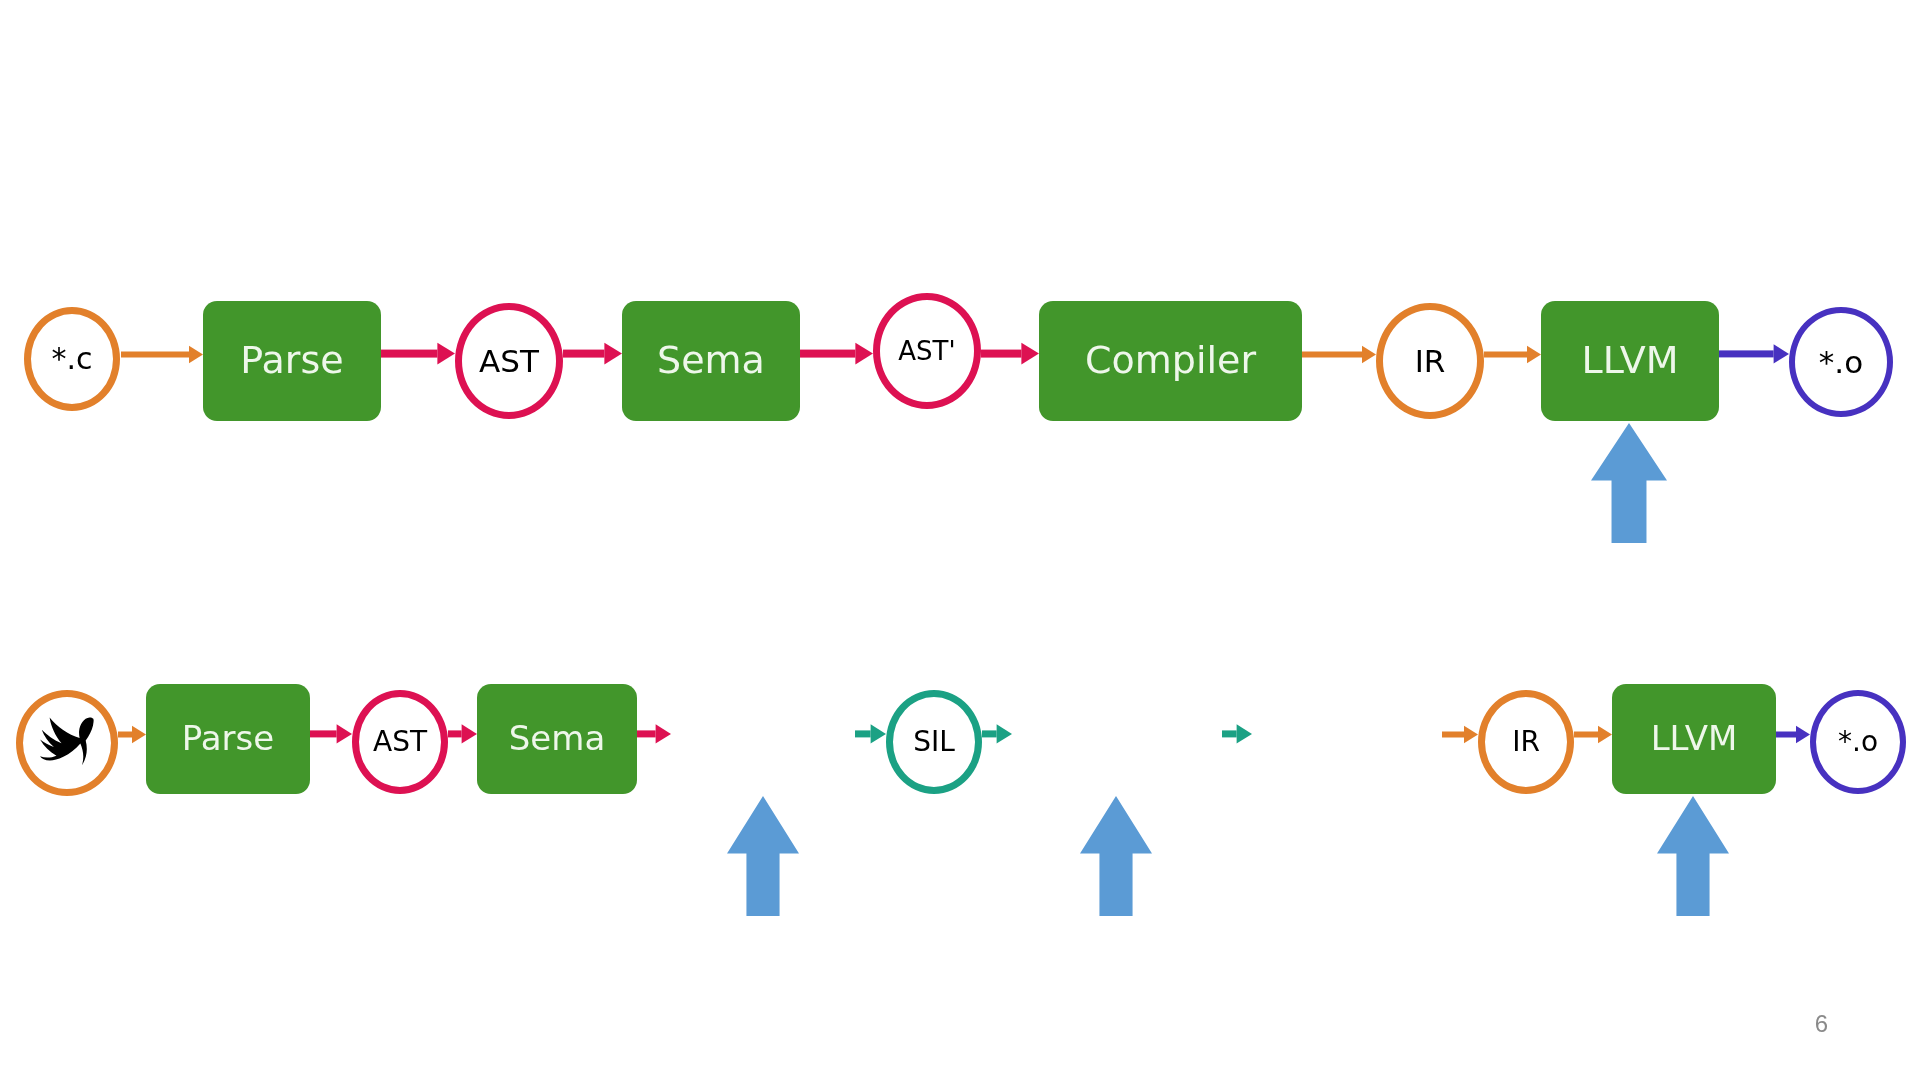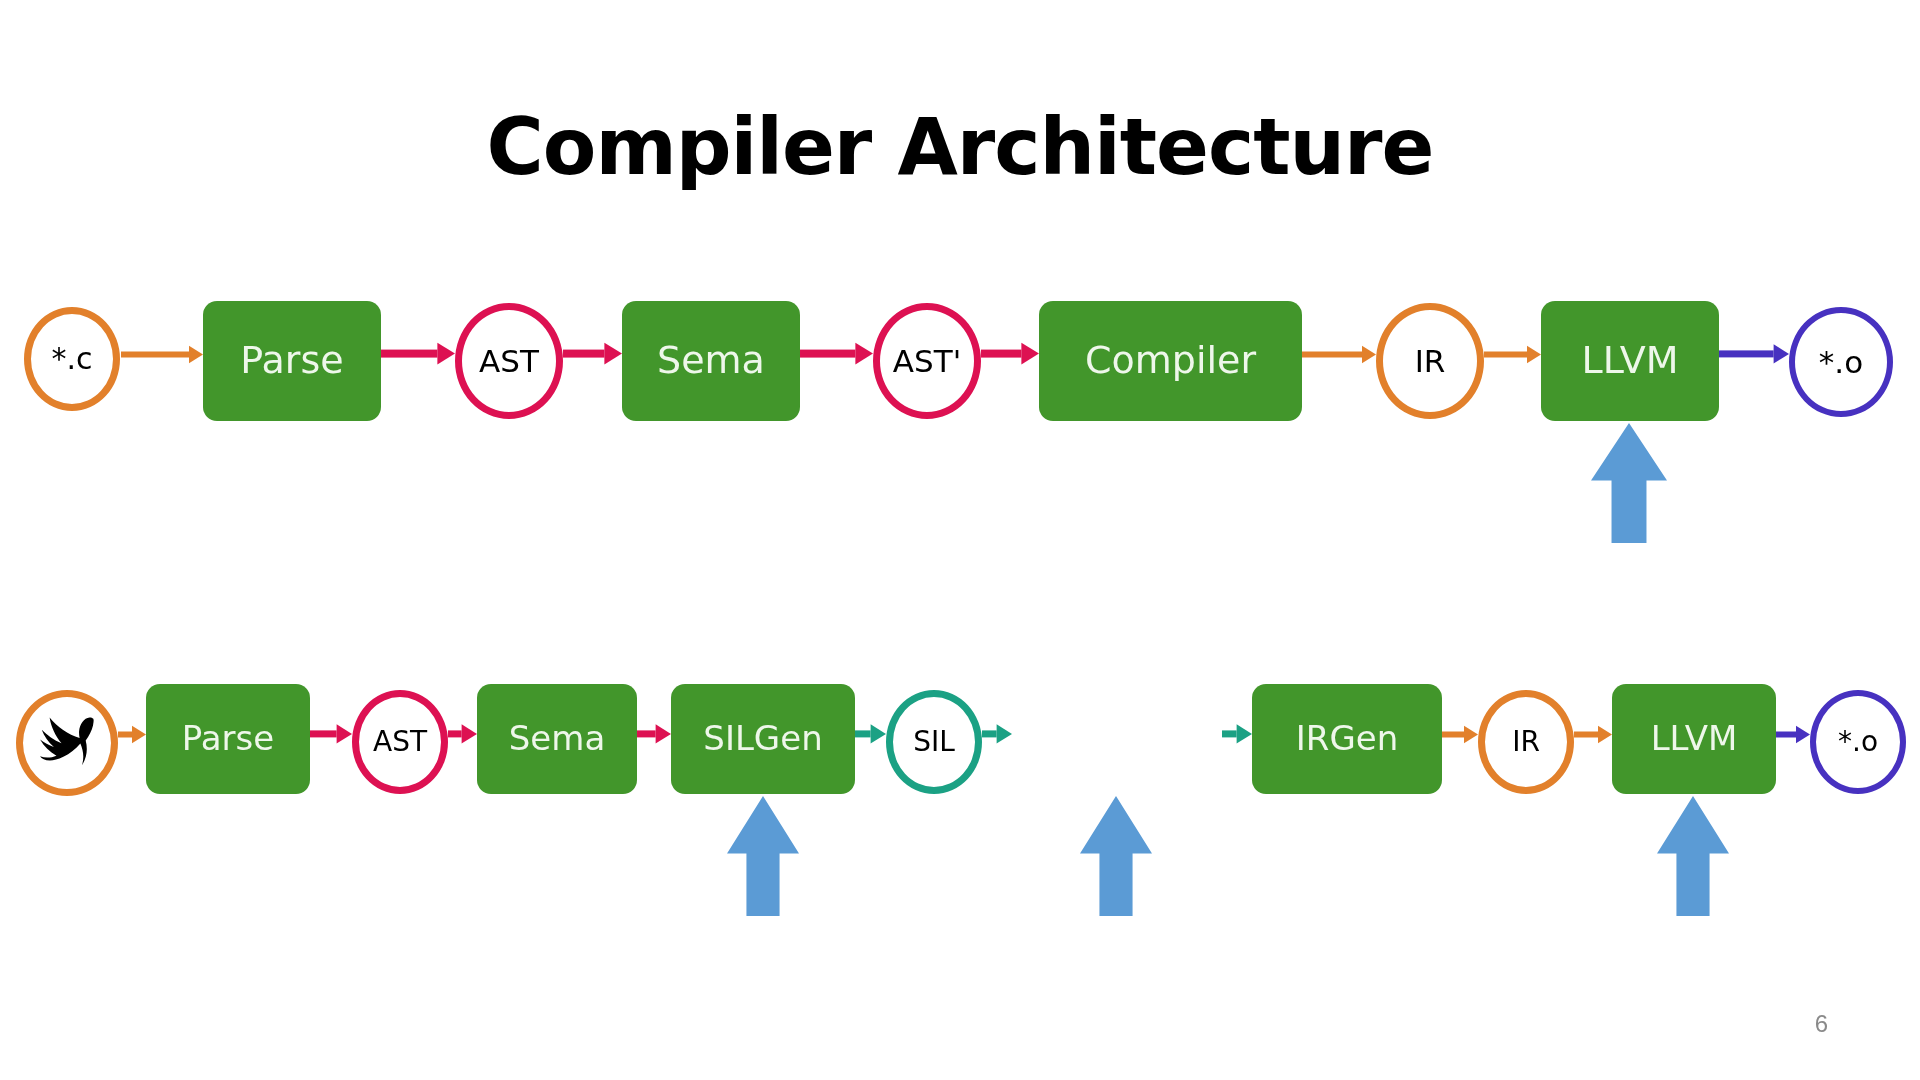--- a/index.html
+++ b/index.html
@@ -109,21 +109,20 @@
     width: 62%;
     height: 62%;
     display: block;
   }
 </style>
 </head>
 <body>
 
 <div id="slide">
 
-  <div id="slide-title">Compiler Architecture</div>
 
   <div class="pipeline-row" id="pipeline-row-c">
       <div class="connector" style="left: 121px; top: 58.5px;"><svg width="82" height="21" viewBox="0 0 82 21">
           <rect x="0" y="7.5" width="68" height="6" fill="#e2802b"></rect>
           <polygon points="68,1.8200000000000003 82,10.5 68,19.18" fill="#e2802b"></polygon>
         </svg></div>
       <div class="connector" style="left: 381px; top: 55.4px;"><svg width="74" height="27.2" viewBox="0 0 74 27.2">
           <rect x="0" y="9.6" width="56.4" height="8" fill="#dd1152"></rect>
           <polygon points="56.4,2.687999999999999 74,13.6 56.4,24.512" fill="#dd1152"></polygon>
         </svg></div>
@@ -159,21 +158,21 @@
       </div>
       <div class="node box" style="left: 203px; top: 16px; width: 178px; height: 120px; font-size: 38px; background: rgb(66, 150, 43); color: rgb(238, 247, 234);">
         <span class="node-label">Parse</span>
       </div>
       <div class="node circle pink" style="left: 455px; top: 18px; width: 108px; height: 116px; font-size: 31px; border-width: 7px; border-color: rgb(221, 17, 82);">
         <span class="node-label">AST</span>
       </div>
       <div class="node box" style="left: 622px; top: 16px; width: 178px; height: 120px; font-size: 38px; background: rgb(66, 150, 43); color: rgb(238, 247, 234);">
         <span class="node-label">Sema</span>
       </div>
-      <div class="node circle pink" style="left: 873px; top: 18px; width: 108px; height: 116px; font-size: 31px; border-width: 7px; border-color: rgb(221, 17, 82);">
+      <div class="node circle pink" style="left: 873px; top: 8px; width: 108px; height: 116px; font-size: 26px; border-width: 7px; border-color: rgb(221, 17, 82);">
         <span class="node-label">AST'</span>
       </div>
       <div class="node box" style="left: 1039px; top: 16px; width: 263px; height: 120px; font-size: 38px; background: rgb(66, 150, 43); color: rgb(238, 247, 234);">
         <span class="node-label">Compiler</span>
       </div>
       <div class="node circle orange" style="left: 1376px; top: 18px; width: 108px; height: 116px; font-size: 31px; border-width: 7px; border-color: rgb(226, 128, 43);">
         <span class="node-label">IR</span>
       </div>
       <div class="node box" style="left: 1541px; top: 16px; width: 178px; height: 120px; font-size: 38px; background: rgb(66, 150, 43); color: rgb(238, 247, 234);">
         <span class="node-label">LLVM</span>
@@ -239,29 +238,23 @@
       </div>
       <div class="node box" style="left: 146px; top: 12px; width: 164px; height: 110px; font-size: 34px; background: rgb(66, 150, 43); color: rgb(238, 247, 234);">
         <span class="node-label">Parse</span>
       </div>
       <div class="node circle pink" style="left: 352px; top: 18px; width: 96px; height: 104px; font-size: 28px; border-width: 7px; border-color: rgb(221, 17, 82);">
         <span class="node-label">AST</span>
       </div>
       <div class="node box" style="left: 477px; top: 12px; width: 160px; height: 110px; font-size: 34px; background: rgb(66, 150, 43); color: rgb(238, 247, 234);">
         <span class="node-label">Sema</span>
       </div>
-      <div class="node box" style="left: 671px; top: 12px; width: 184px; height: 110px; font-size: 34px; background: rgb(66, 150, 43); color: rgb(238, 247, 234);">
-        <span class="node-label">SILGen</span>
-      </div>
       <div class="node circle teal" style="left: 886px; top: 18px; width: 96px; height: 104px; font-size: 28px; border-width: 7px; border-color: rgb(27, 161, 132);">
         <span class="node-label">SIL</span>
       </div>
-      <div class="node box" style="left: 1252px; top: 12px; width: 190px; height: 110px; font-size: 34px; background: rgb(66, 150, 43); color: rgb(238, 247, 234);">
-        <span class="node-label">IRGen</span>
-      </div>
       <div class="node circle orange" style="left: 1478px; top: 18px; width: 96px; height: 104px; font-size: 28px; border-width: 7px; border-color: rgb(226, 128, 43);">
         <span class="node-label">IR</span>
       </div>
       <div class="node box" style="left: 1612px; top: 12px; width: 164px; height: 110px; font-size: 34px; background: rgb(66, 150, 43); color: rgb(238, 247, 234);">
         <span class="node-label">LLVM</span>
       </div>
       <div class="node circle blue" style="left: 1810px; top: 18px; width: 96px; height: 104px; font-size: 28px; border-width: 6px; border-color: rgb(71, 49, 192);">
         <span class="node-label">*.o</span>
       </div>
     </div>

